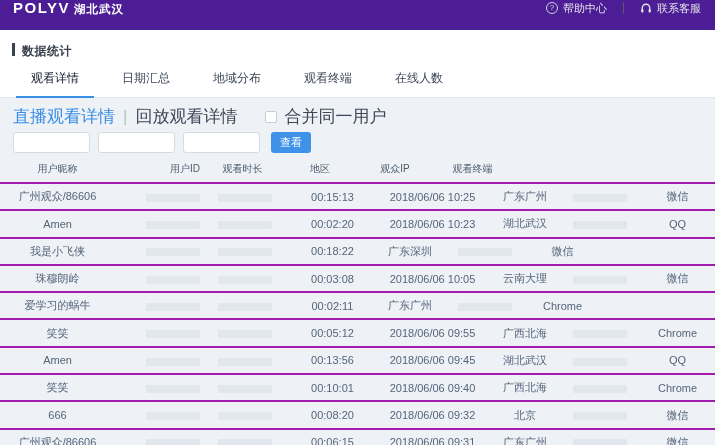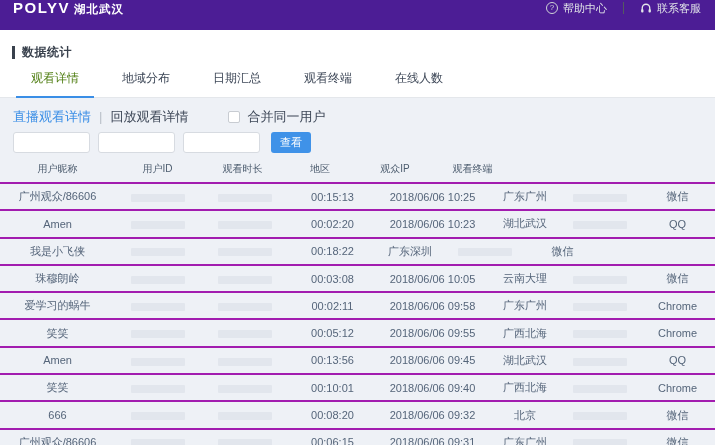--- a/index.html
+++ b/index.html
@@ -31,43 +31,43 @@
   .topbar-item { display: flex; align-items: center; gap: 5px; cursor: pointer; }
   .help-icon {
     width: 12px; height: 12px; border: 1px solid #cfd3d7; border-radius: 50%;
     display: inline-flex; align-items: center; justify-content: center;
     font-size: 8px; color: #cfd3d7; line-height: 1;
   }
   .topbar-divider { width: 1px; height: 12px; background: #545a61; margin: 0 16px; }
 
   
   .page-head { background: #fff; padding-top: 13px; }
-  .page-title-row { display: flex; align-items: center; padding-left: 12px; height: 18px; }
+  .page-title-row { display: flex; padding-left: 12px; height: 18px; }
   .title-marker { width: 3px; height: 13px; background: #39414d; margin-right: 7px; }
   .page-title { font-size: 12px; color: #39414d; font-weight: bold; letter-spacing: 0.5px; }
 
   .tabbar {
     display: flex; margin-top: 9px; border-bottom: 1px solid #e4e7eb; padding-left: 16px;
   }
   .tab {
     font-size: 12px; color: #3d4757; padding: 0 15px 9px 15px; margin-right: 13px;
     cursor: pointer; border-bottom: 2px solid transparent; margin-bottom: -1px;
   }
-  .tab.active { color: #4d7c0f; border-bottom-color: #3a8ee6; }
+  .tab.active { color: #0f172a; border-bottom-color: #3a8ee6; }
 
   
   .content { background: #eef1f6; height: 355px; }
 
   .filter-links {
-    display: flex; align-items: center; padding: 11px 0 0 13px; height: 26px; font-size: 13px;
+    display: flex; align-items: center; padding: 11px 0 0 13px; height: 26px; font-size: 17px;
   }
   .link-live { color: #3a8ee6; cursor: pointer; }
   .link-sep { color: #b9c0c8; margin: 0 8px; }
   .link-playback { color: #3d4757; cursor: pointer; }
-  .merge-wrap { display: flex; align-items: center; margin-left: 40px; cursor: pointer; }
+  .merge-wrap { display: flex; align-items: center; margin-left: 28px; cursor: pointer; }
   .checkbox {
     width: 12px; height: 12px; background: #fff; border: 1px solid #c8ccd2;
     border-radius: 2px; margin-right: 7px;
   }
   .merge-label { color: #3d4757; }
 
   .filter-inputs { display: flex; align-items: center; padding-left: 13px; margin-top: 7px; height: 22px; }
   .query-input {
     width: 77px; height: 21px; border: 1px solid #d7dbe1; border-radius: 3px;
     background: #fff; margin-right: 8px; outline: none; padding: 0 6px; font-size: 11px; color: #55657a;
@@ -80,21 +80,21 @@
 
   
   .table { margin-top: 3px; }
   .tr-head, .tr { display: flex; align-items: center; }
   .tr-head { height: 26px; }
   .tr { height: 27.3px; border-top: 2px solid #a21caf; }
   .td, .th { text-align: center; white-space: nowrap; overflow: hidden; }
   .th { font-size: 10px; color: #4c5c6e; }
   .td { font-size: 11px; color: #55657a; }
   .c0 { width: 115px; }
-  .c1 { width: 85px; }
+  .c1 { width: 85px; text-align: right; }
   .c2 { width: 90px; }
   .c3 { width: 85px; }
   .c4 { width: 115px; }
   .c5 { width: 70px; }
   .c6 { width: 80px; }
   .c7 { width: 75px; }
   .redacted {
     display: inline-block; width: 54px; height: 8px; background: #e2e6ed;
     border-radius: 1px; vertical-align: middle;
   }
@@ -126,22 +126,22 @@
   </div>
 </div>
 
 <div class="page-head">
   <div class="page-title-row">
     <span class="title-marker"></span>
     <span class="page-title">数据统计</span>
   </div>
   <div class="tabbar">
     <div class="tab active">观看详情</div>
+    <div class="tab">日期汇总</div>
     <div class="tab">地域分布</div>
-    <div class="tab">日期汇总</div>
     <div class="tab">观看终端</div>
     <div class="tab">在线人数</div>
   </div>
 </div>
 
 <div class="content">
 
   <div class="filter-links">
     <span class="link-live">直播观看详情</span>
     <span class="link-sep">|</span>
@@ -210,21 +210,20 @@
     <div class="td c5">云南大理</div>
     <div class="td c6"><span class="redacted"></span></div>
     <div class="td c7">微信</div>
   </div>
 
   <div class="tr">
     <div class="td c0">爱学习的蜗牛</div>
     <div class="td c1"><span class="redacted"></span></div>
     <div class="td c2"><span class="redacted"></span></div>
     <div class="td c3">00:02:11</div>
-    <div class="td c4">2018/06/06 09:58</div>
     <div class="td c5">广东广州</div>
     <div class="td c6"><span class="redacted"></span></div>
     <div class="td c7">Chrome</div>
   </div>
 
   <div class="tr">
     <div class="td c0">笑笑</div>
     <div class="td c1"><span class="redacted"></span></div>
     <div class="td c2"><span class="redacted"></span></div>
     <div class="td c3">00:05:12</div>

